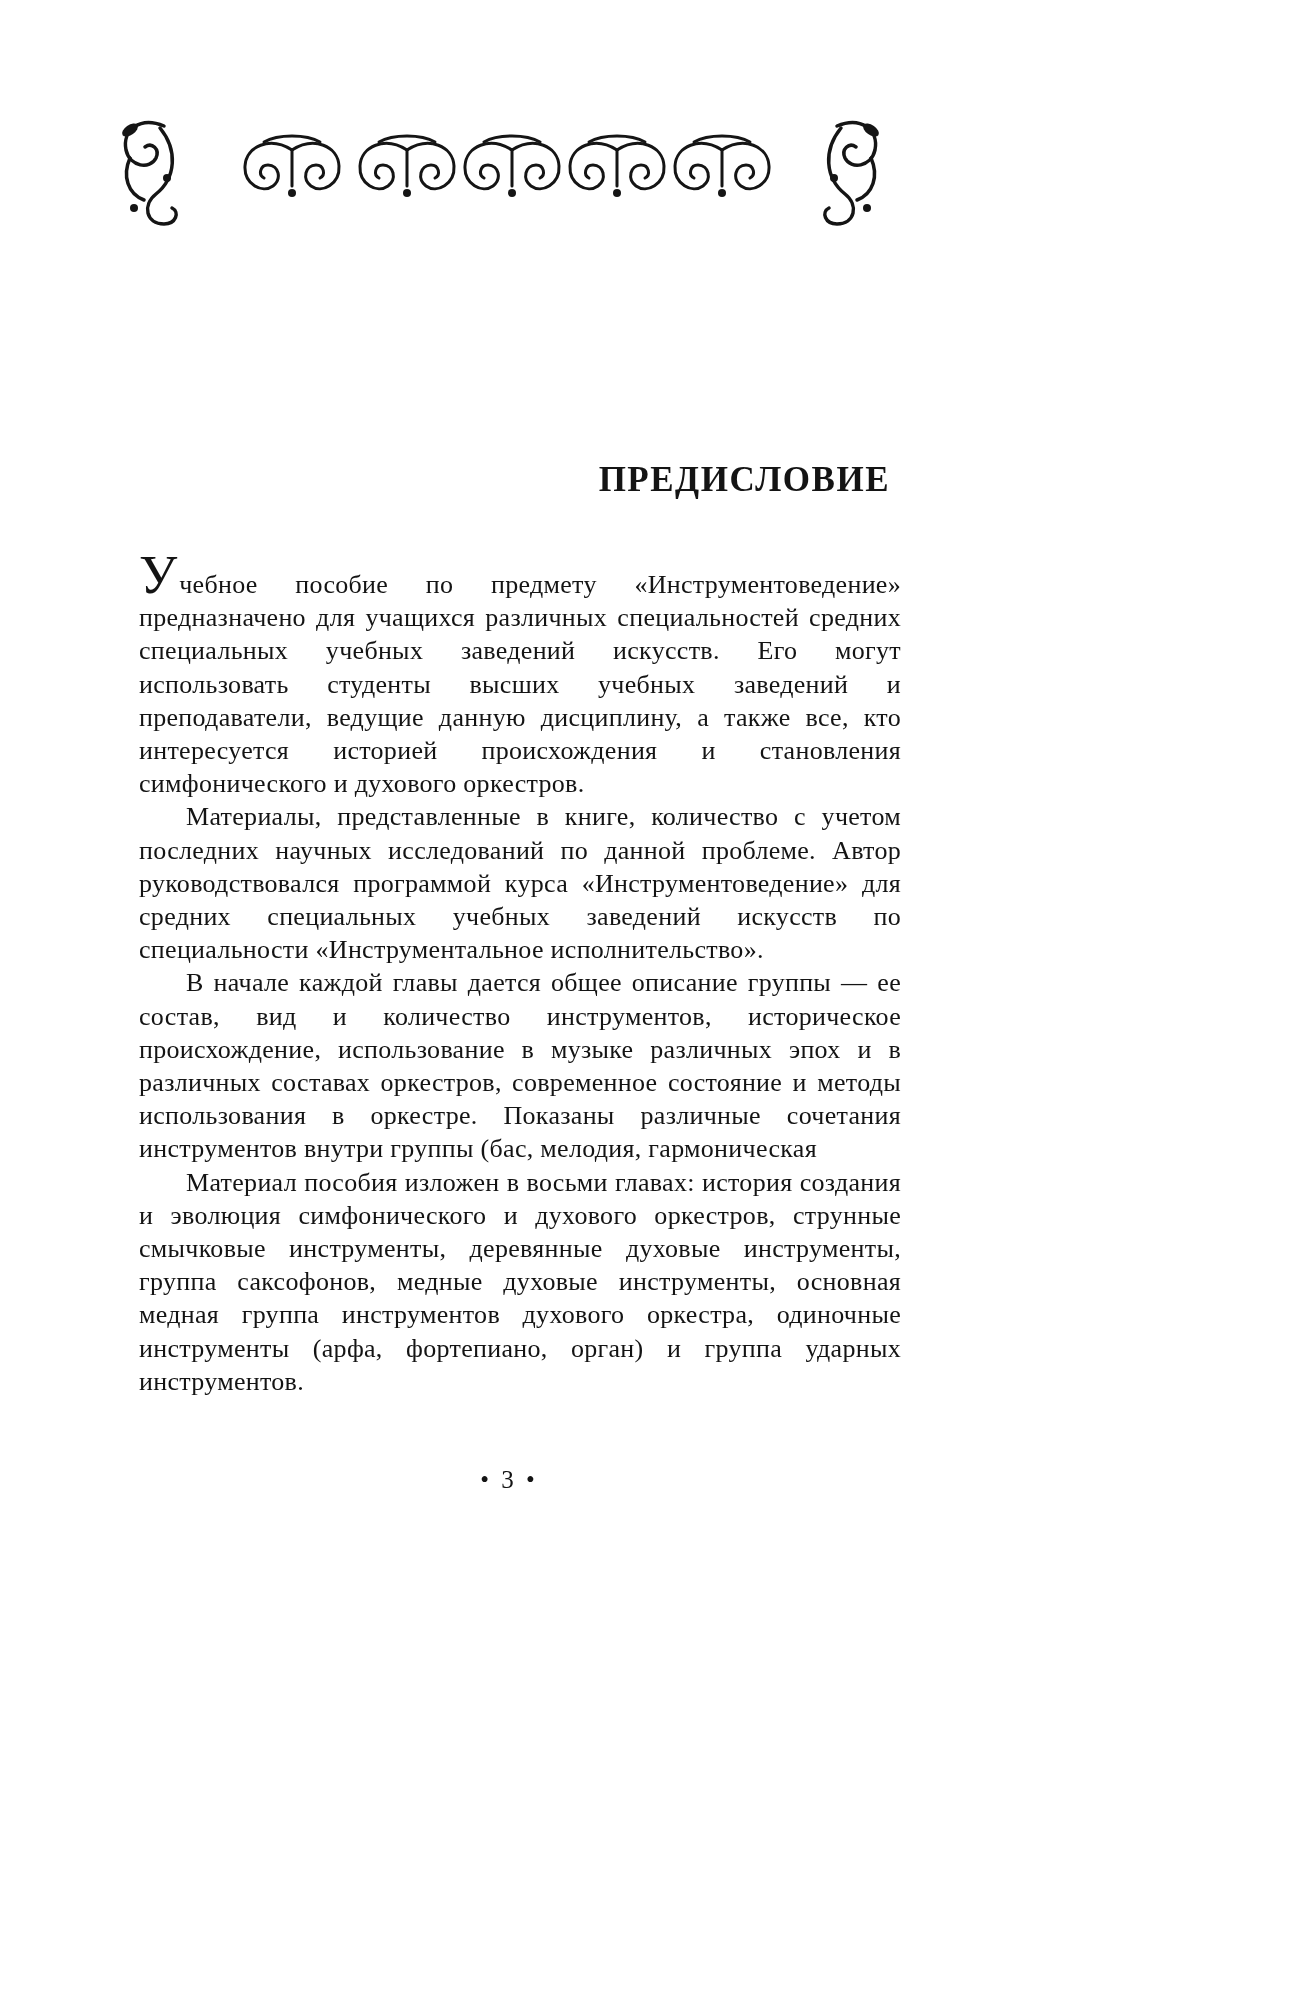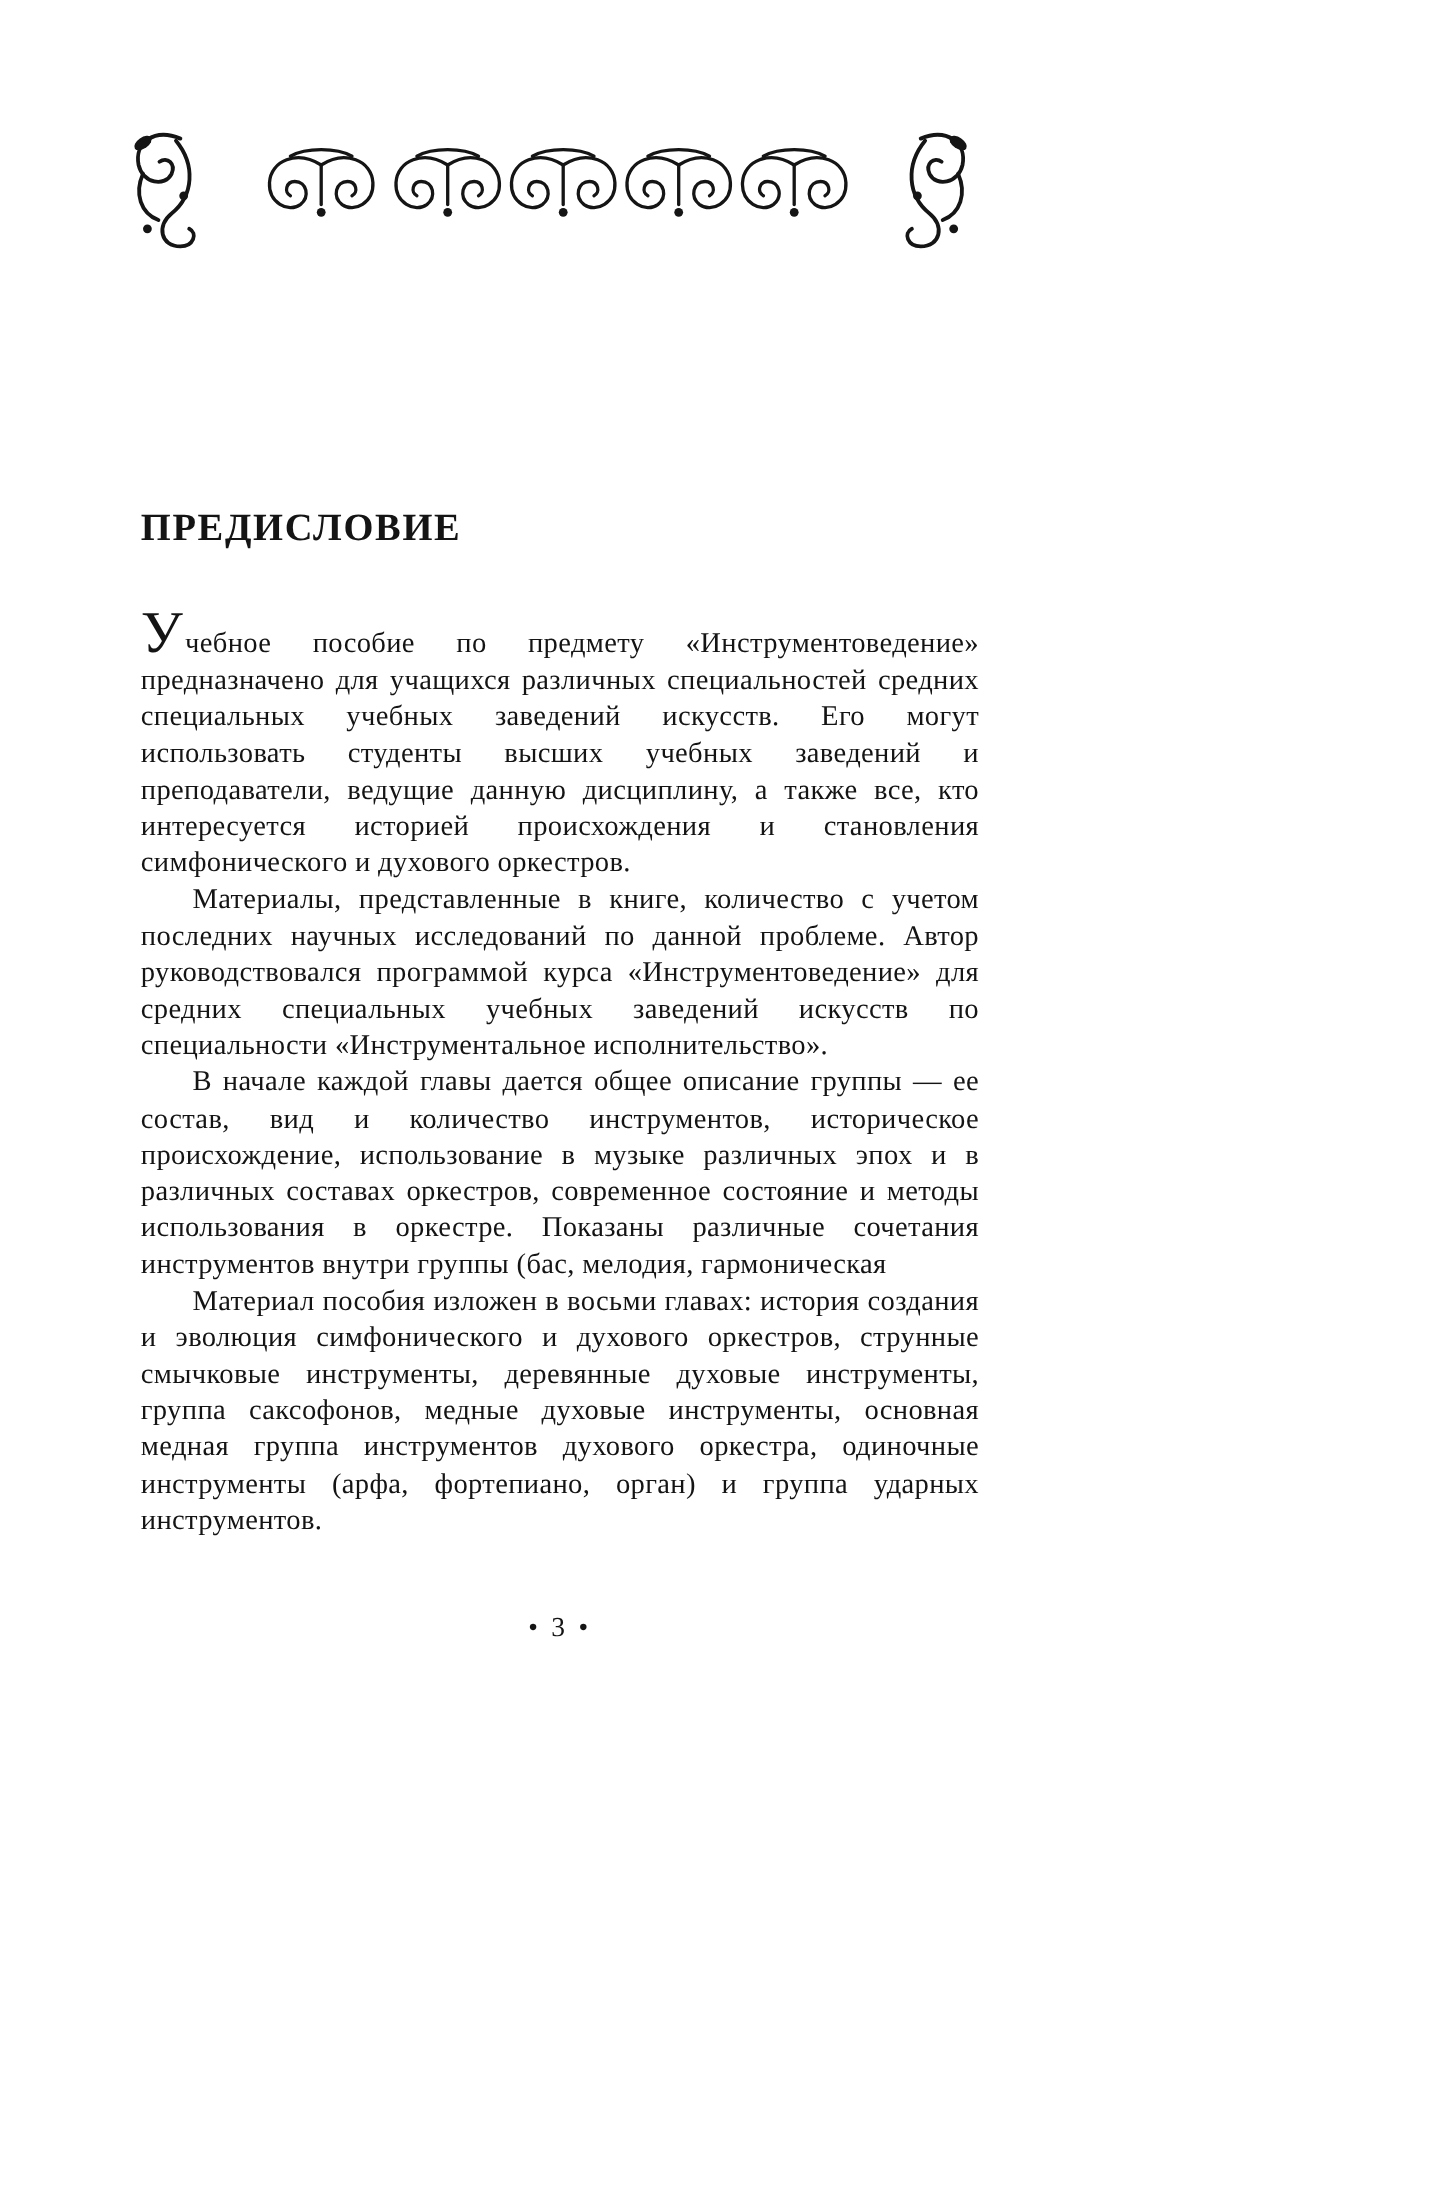--- a/index.html
+++ b/index.html
@@ -22,28 +22,28 @@
     top: 112px;
     width: 765px;
     height: 120px;
   }
   .title {
     position: absolute;
     left: 128px;
     top: 460px;
     width: 762px;
     margin: 0;
-    text-align: left;
+    text-align: right;
     font-size: 35px;
     font-weight: bold;
     letter-spacing: 1.5px;
   }
   .text-block {
     position: absolute;
-    left: 128px;
+    left: 139px;
     top: 568px;
     width: 762px;
     font-size: 26px;
     line-height: 33.2px;
     text-align: justify;
     letter-spacing: 0.3px;
   }
   .text-block p {
     margin: 0;
     text-indent: 47px;

